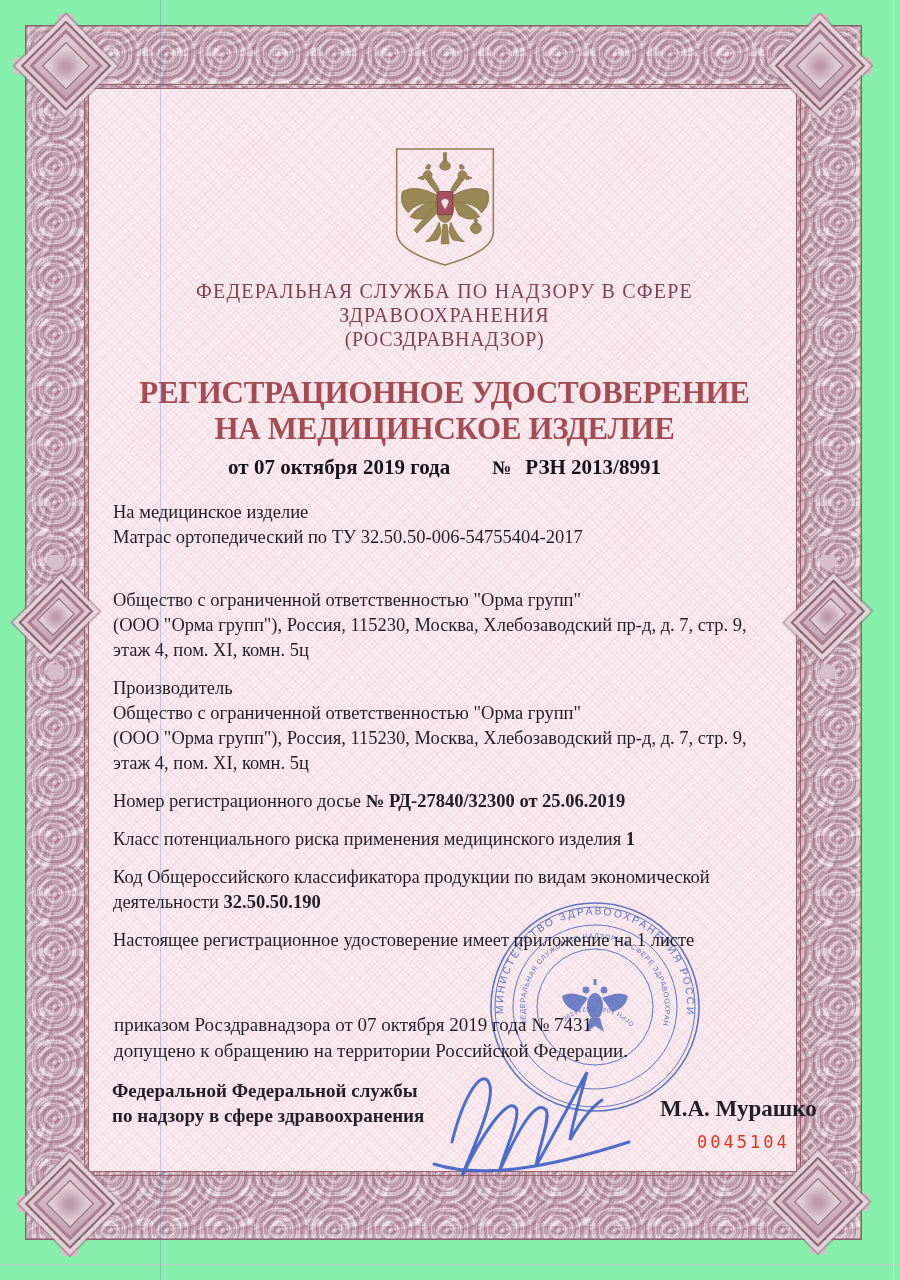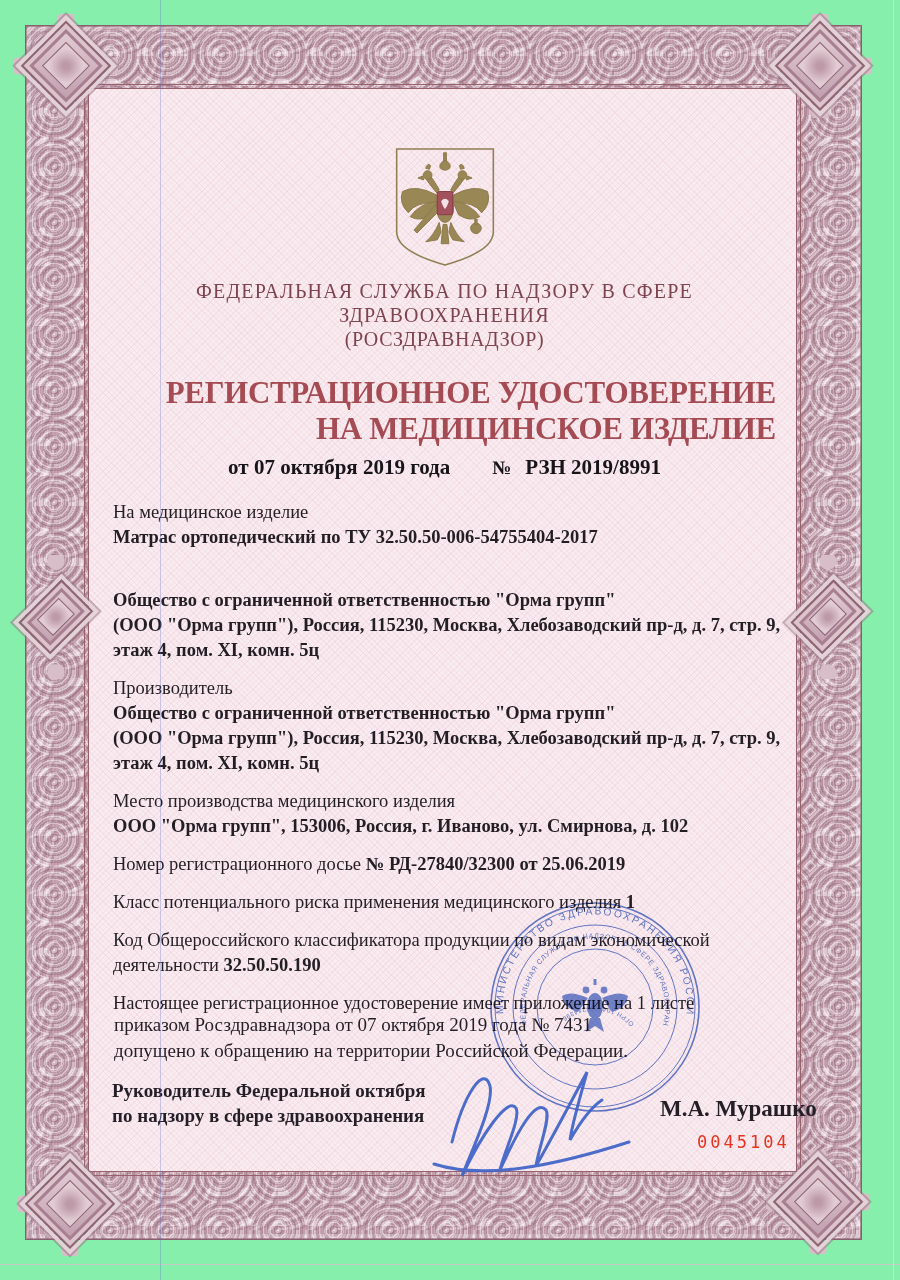--- a/index.html
+++ b/index.html
@@ -41,30 +41,30 @@
                 0 0 0 4px rgba(233,216,223,.9), 0 0 0 6px rgba(150,110,125,.5);}
   .orn .dmd::before{content:"";position:absolute;inset:22%;border:1px solid #8d6573;
     background:radial-gradient(circle,#b189999e 15%, #e2ccd4 75%);}
   .corner{width:104px;height:104px;}
   .edge{width:56px;height:124px;}
   .edge .dmd{width:74%;height:46%;}
   
   .crest{display:block;margin:54px auto 10px auto;}
   .agency{ text-align:center;color:#7d4450;font-size:20px;letter-spacing:1.2px;line-height:24px;}
   .agency .l2{letter-spacing:.6px;}
-  .title{ text-align:right;color:#a54b53;font-weight:bold;font-size:31px;line-height:36px;
+  .title{ text-align:center;color:#a54b53;font-weight:bold;font-size:31px;line-height:36px;
           letter-spacing:-.3px;margin-top:24px;}
   .daterow{display:flex;justify-content:center;align-items:flex-start;margin-top:8px;
            font-weight:bold;font-size:21px;color:#17141a;}
   .daterow .numgrp{margin-left:42px;display:flex;align-items:baseline;}
   .daterow .numsign{font-size:19px;margin-right:14px;}
   
   .body{margin-top:20px;font-size:18.5px;line-height:25px;color:#221e24;}
   .body p{margin:0 0 13px 0;}
-  .body .vline{white-space:nowrap;font-weight:bold;}
+  .body .vline{white-space:nowrap;font-weight:normal;}
   .b{font-weight:bold;}
   .p-okved{max-width:648px;}
   
   .orderlines{position:absolute;left:114px;top:1012px;font-size:19px;line-height:26px;z-index:2;}
   .signer{position:absolute;left:112px;top:1078px;font-weight:bold;font-size:19px;line-height:25px;z-index:2;}
   .signername{position:absolute;left:660px;top:1096px;font-weight:bold;font-size:23px;z-index:2;}
   .serial{position:absolute;left:697px;top:1132px;font-family:"DejaVu Sans Mono","Liberation Mono",monospace;
           font-size:17px;letter-spacing:3px;color:#e5331f;z-index:2;}
   .stamp{position:absolute;left:482px;top:894px;width:226px;height:226px;z-index:3;
          opacity:.88;mix-blend-mode:multiply;}
@@ -139,21 +139,21 @@
     </div>
 
     <div class="title">
       <div>РЕГИСТРАЦИОННОЕ УДОСТОВЕРЕНИЕ</div>
       <div>НА МЕДИЦИНСКОЕ ИЗДЕЛИЕ</div>
     </div>
     <div class="daterow">
       <span>от 07 октября 2019 года</span>
       <span class="numgrp">
         <span class="numsign">№</span>
-        <span>РЗН 2019/8991</span>
+        <span>РЗН 2013/8991</span>
       </span>
     </div>
 
     <div class="body">
       <p>
         <span>На медицинское изделие</span><br>
         <span class="vline">Матрас ортопедический по ТУ 32.50.50-006-54755404-2017</span>
       </p>
       <p>
         <br>
@@ -161,43 +161,39 @@
         <span class="vline">(ООО "Орма групп"), Россия, 115230, Москва, Хлебозаводский пр-д, д. 7, стр. 9,</span><br>
         <span class="vline">этаж 4, пом. XI, комн. 5ц</span>
       </p>
       <p>
         <span>Производитель</span><br>
         <span class="vline">Общество с ограниченной ответственностью "Орма групп"</span><br>
         <span class="vline">(ООО "Орма групп"), Россия, 115230, Москва, Хлебозаводский пр-д, д. 7, стр. 9,</span><br>
         <span class="vline">этаж 4, пом. XI, комн. 5ц</span>
       </p>
       <p>
-        <span>Место производства медицинского изделия</span><br>
-        <span class="vline">ООО "Орма групп", 153006, Россия, г. Иваново, ул. Смирнова, д. 102</span>
-      </p>
-      <p>
         <span>Номер регистрационного досье </span><span class="b">№ РД-27840/32300 от 25.06.2019</span>
       </p>
       <p>
         <span>Класс потенциального риска применения медицинского изделия </span><span class="b">1</span>
       </p>
       <p class="p-okved">
         <span>Код Общероссийского классификатора продукции по видам экономической деятельности </span><span class="b">32.50.50.190</span>
       </p>
       <p>Настоящее регистрационное удостоверение имеет приложение на 1 листе</p>
     </div>
   </div>
 
   <div class="orderlines">
     <div>приказом Росздравнадзора от 07 октября 2019 года № 7431</div>
     <div>допущено к обращению на территории Российской Федерации.</div>
   </div>
 
   <div class="signer">
-    <div>Руководитель Федеральной октября</div>
+    <div>Федеральной Федеральной службы</div>
     <div>по надзору в сфере здравоохранения</div>
   </div>
   <div class="signername">М.А. Мурашко</div>
   <div class="serial">0045104</div>
 
   <svg class="stamp" viewBox="0 0 226 226">
     <defs>
       <path id="ringOuter" d="M22,126 A92,92 0 1 1 204,126"></path>
       <path id="ringInner" d="M45,131 A70,70 0 1 1 181,131"></path>
       <path id="ringOgrn" d="M160,141 A53,53 0 0 0 66,141"></path>

